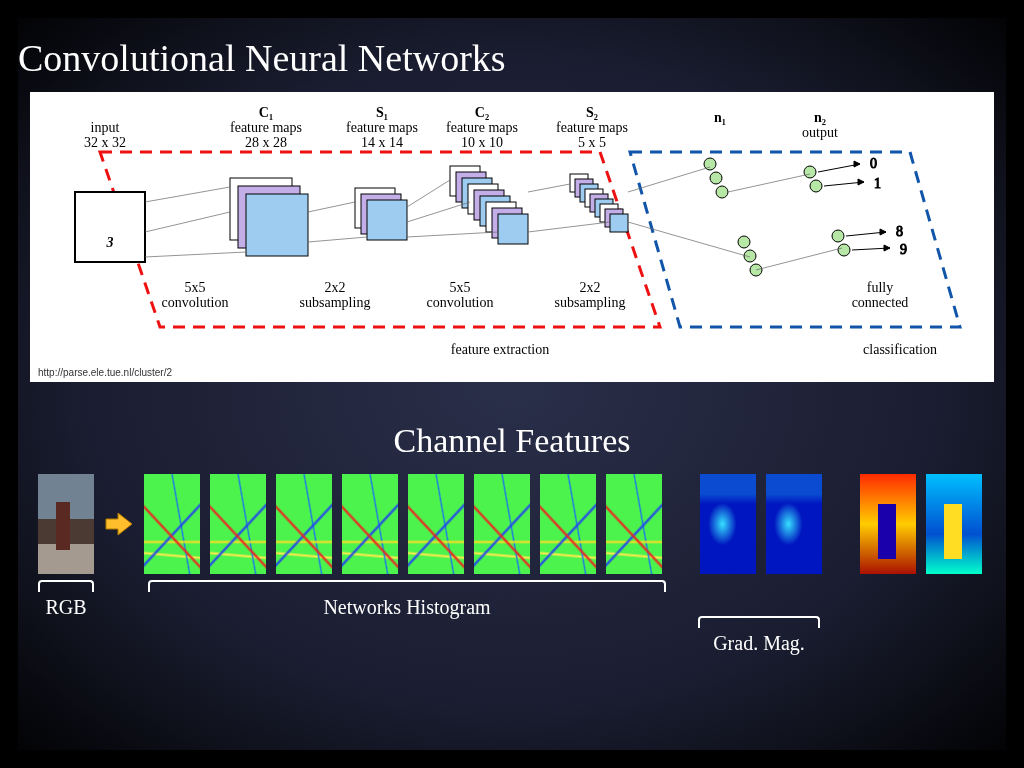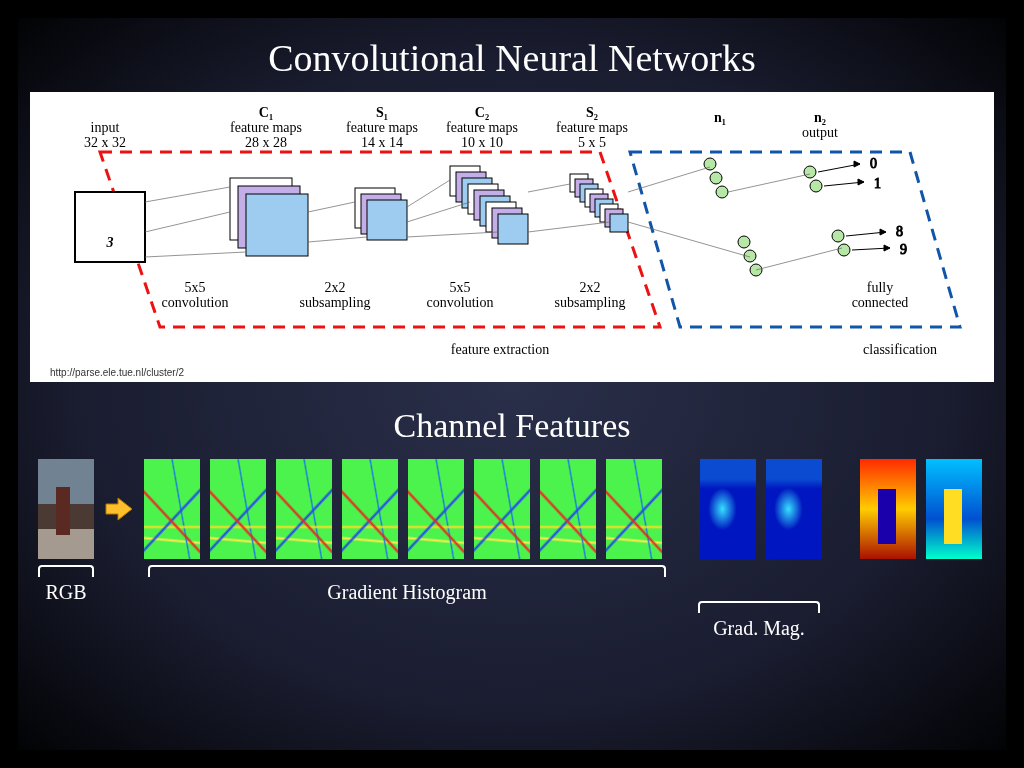--- a/index.html
+++ b/index.html
@@ -13,21 +13,21 @@
     overflow: hidden;
   }
   .slide {
     position: relative;
     width: 1024px;
     height: 768px;
     border: 18px solid #000;
     box-sizing: border-box;
   }
   .title {
-    text-align: center;
+    text-align: left;
     font-size: 38px;
     font-weight: 400;
     margin-top: 18px;
     margin-bottom: 12px;
     color: #fff;
     font-family: Georgia, 'Times New Roman', serif;
   }
   .cnn-diagram {
     background: #fff;
     margin: 0 12px;
@@ -35,30 +35,30 @@
     position: relative;
     color: #000;
     font-family: 'Times New Roman', serif;
   }
   .cnn-diagram text, .cnn-diagram .lbl {
     font-size: 14px;
   }
   .citation {
     position: absolute;
     bottom: 4px;
-    left: 20px;
+    left: 8px;
     font-size: 10px;
     color: #333;
     font-family: 'Segoe UI', sans-serif;
   }
   .subtitle {
     text-align: center;
     font-size: 34px;
     font-weight: 300;
-    margin-top: 25px;
+    margin-top: 40px;
     margin-bottom: 14px;
     color: #fff;
     font-family: Georgia, 'Times New Roman', serif;
   }
   .feature-strip {
     display: flex;
     align-items: center;
     padding: 0 20px;
     gap: 10px;
   }
@@ -315,21 +315,21 @@
     <div class="thumb luv-thumb luv2"></div>
   </div>
 
   <div class="labels-row">
     <div class="label-col col-rgb">
       <div class="brace"></div>
       <div>RGB</div>
     </div>
     <div class="label-col col-grad">
       <div class="brace"></div>
-      <div>Gradient Histogram</div>
+      <div>Networks Histogram</div>
     </div>
     <div class="label-col col-mag">
       <div class="brace"></div>
       <div>Grad. Mag.</div>
     </div>
   </div>
 
 </div>
 
 </body></html>

